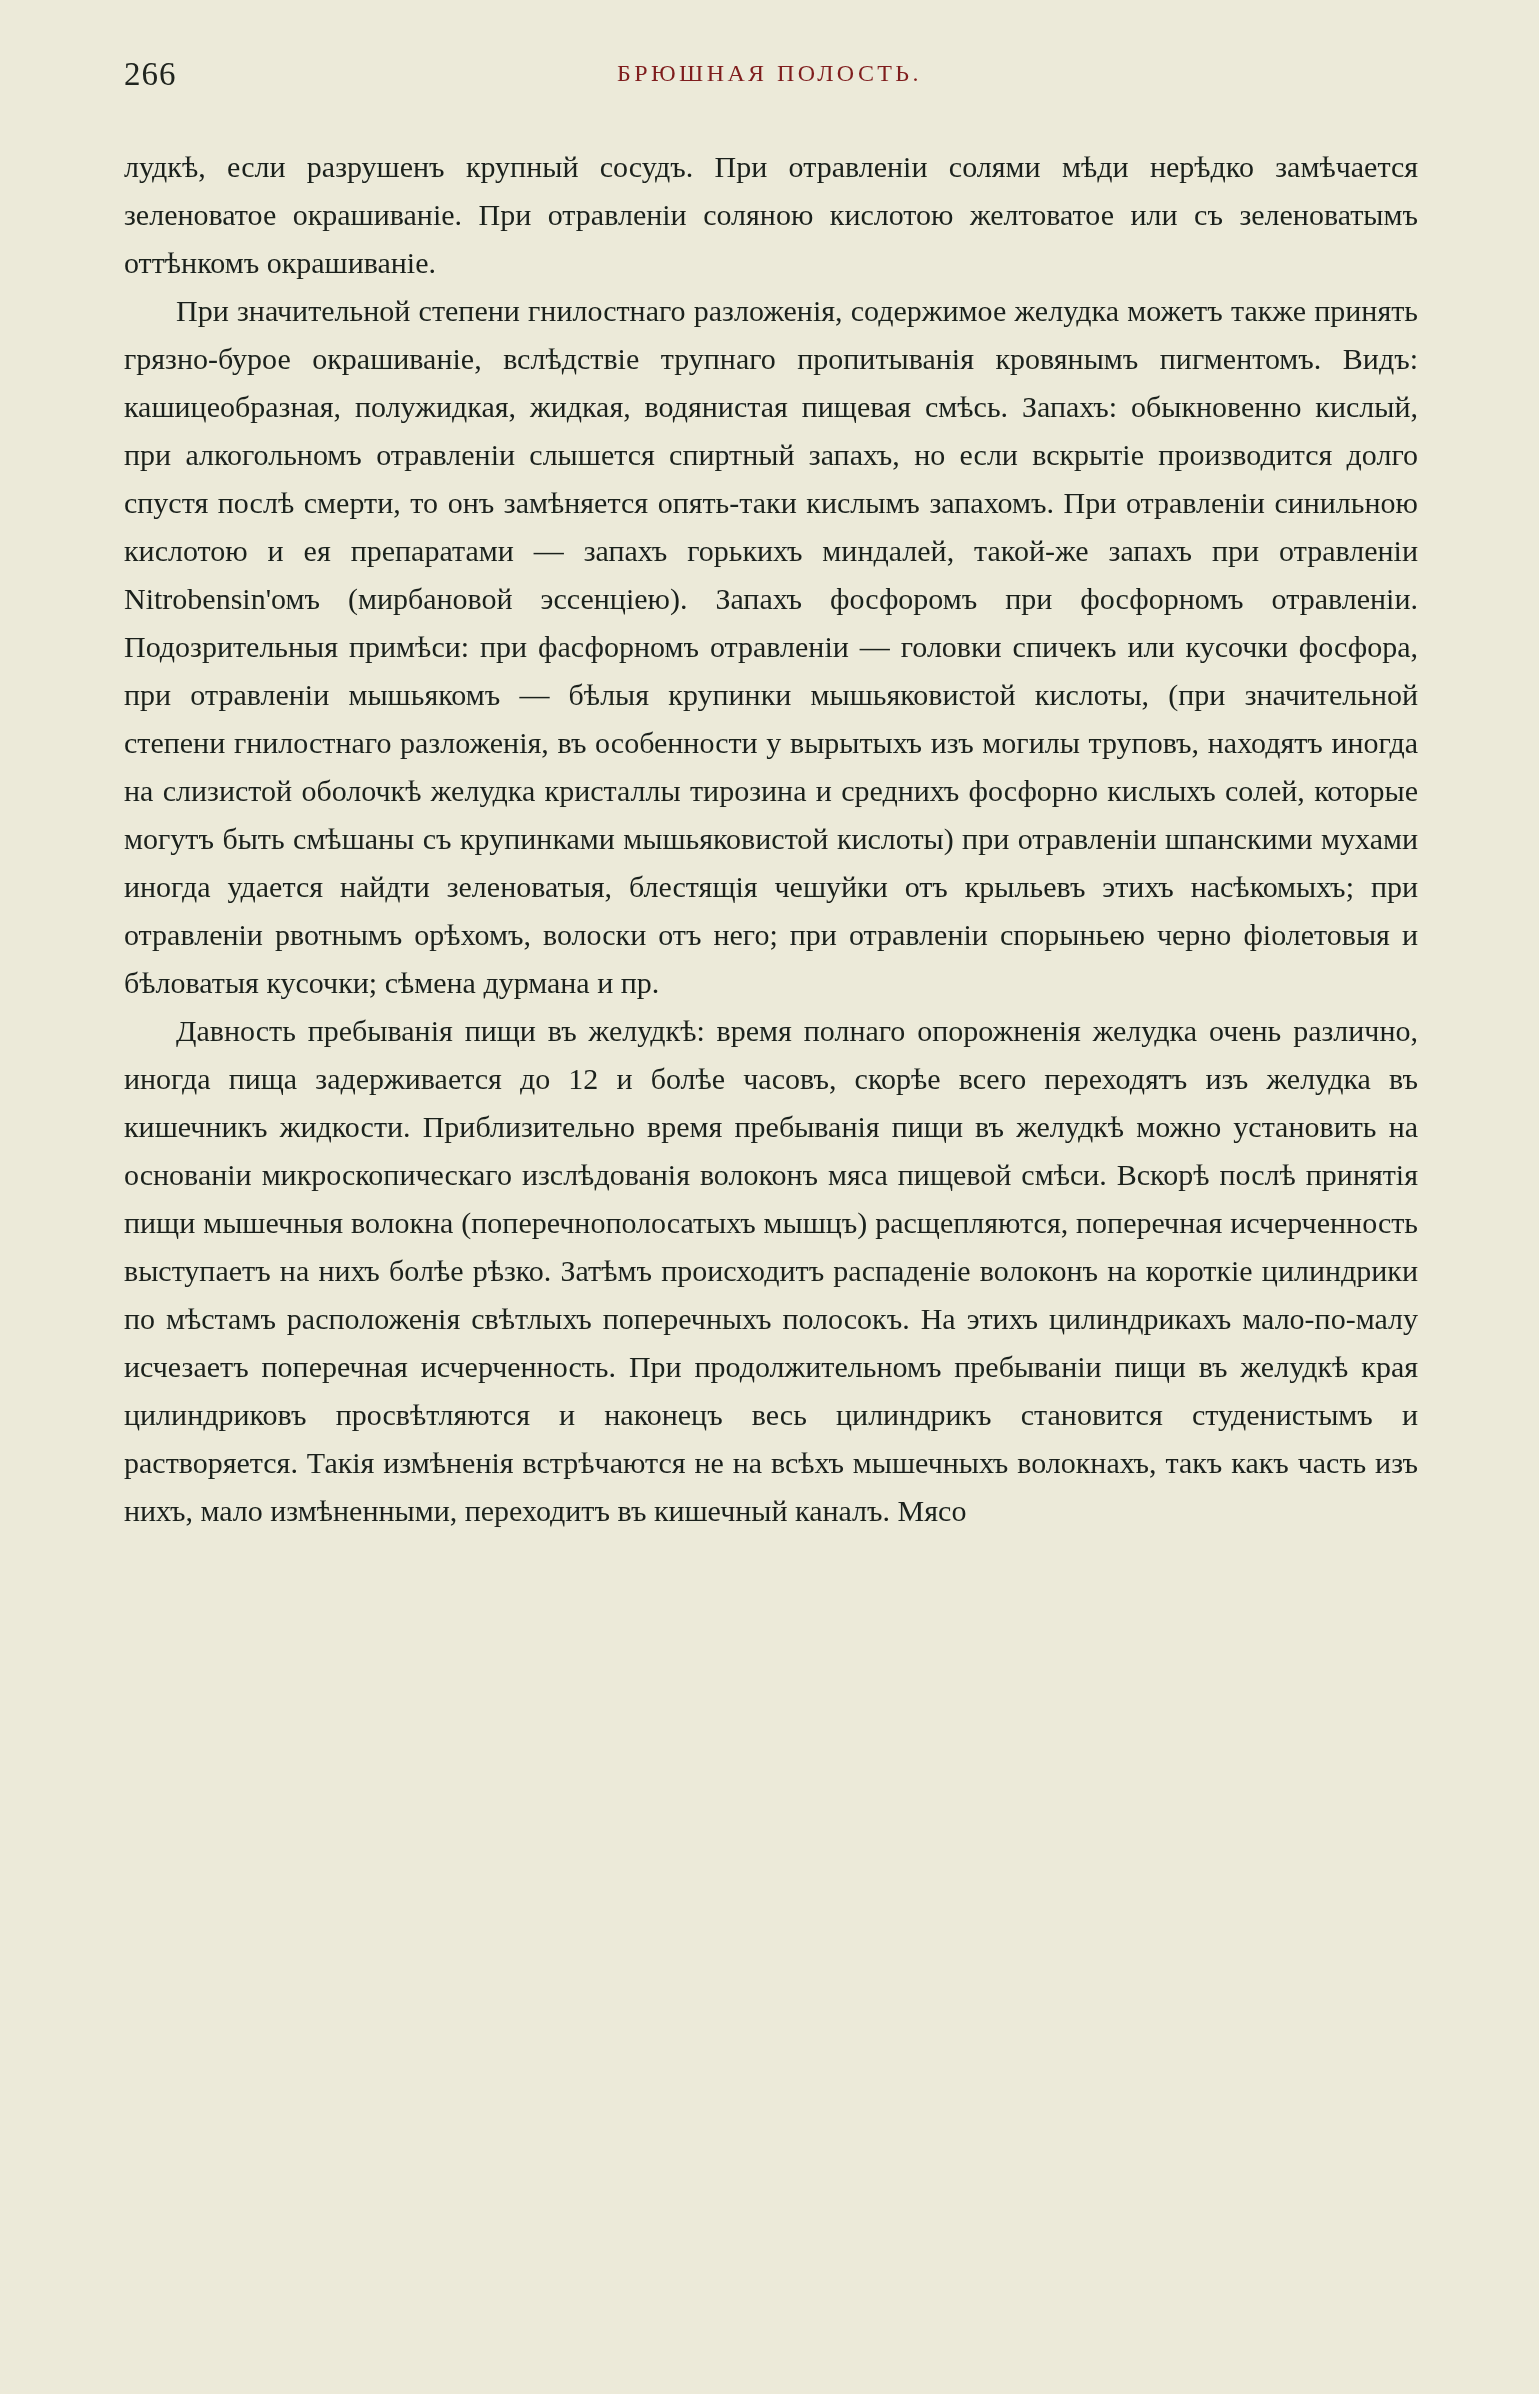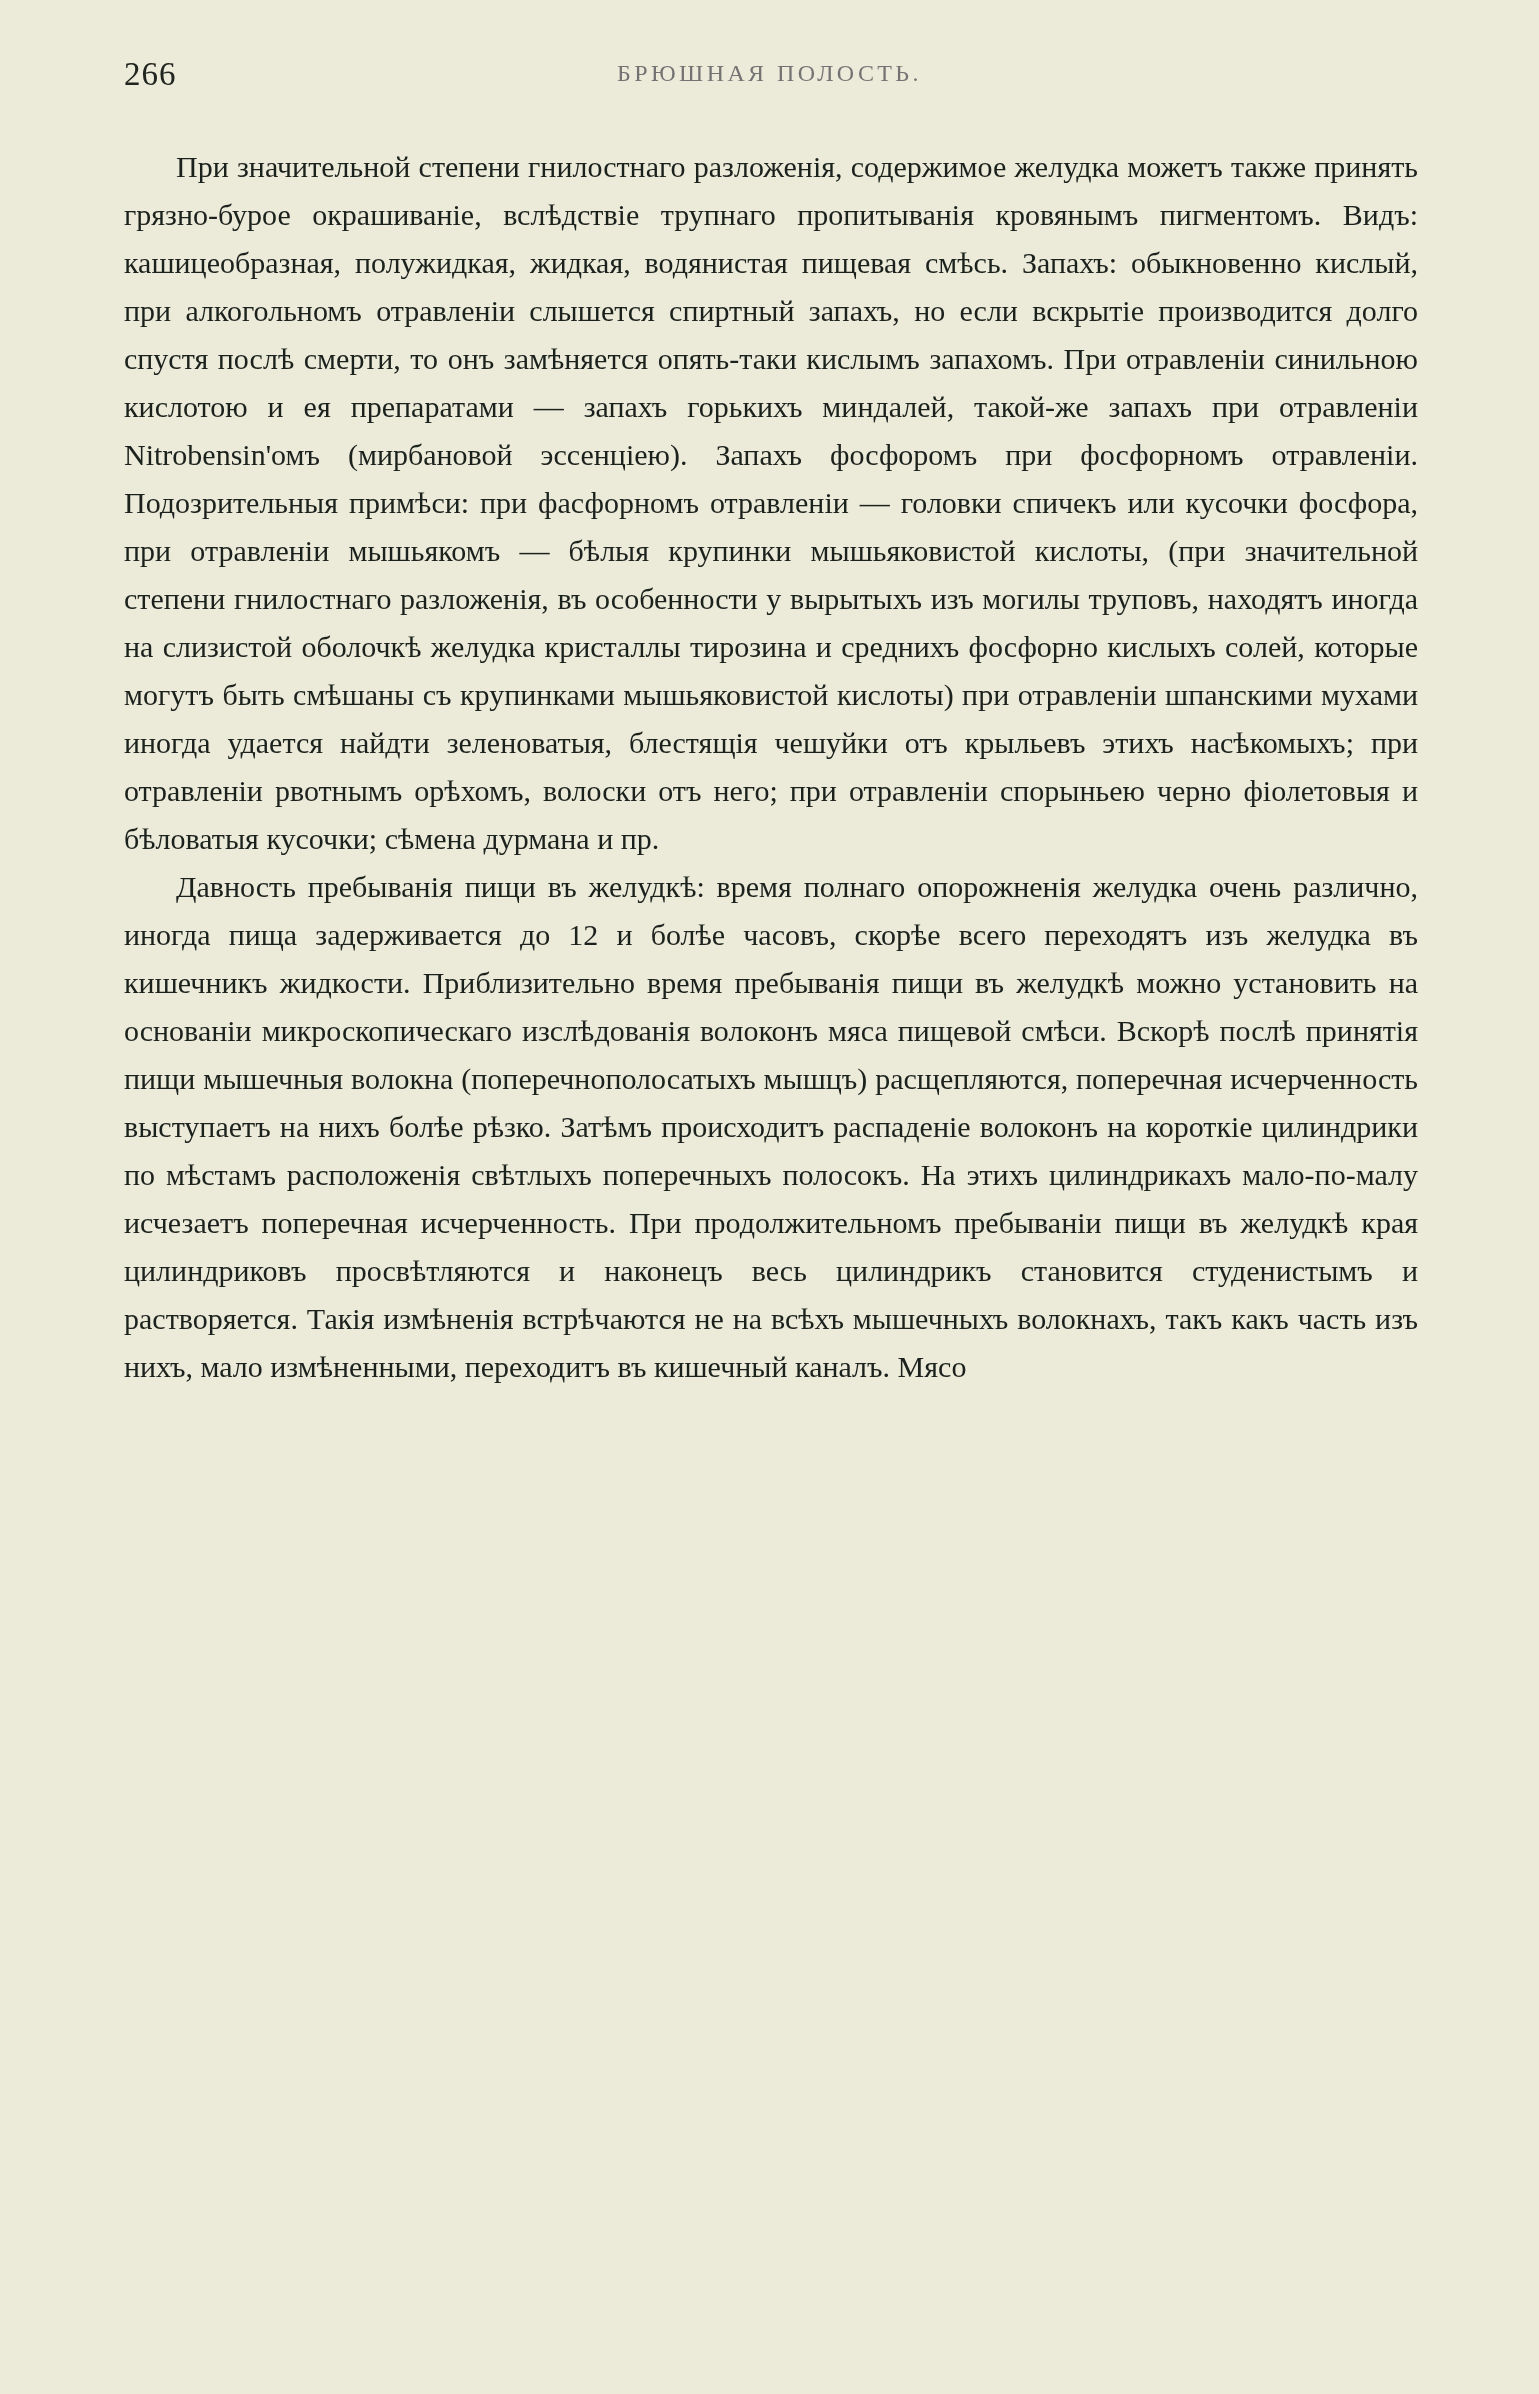--- a/index.html
+++ b/index.html
@@ -38,21 +38,21 @@
   }
   .running-title {
     position: absolute;
     left: 0;
     top: 3.9px;
     width: 1539px;
     text-align: center;
     font-size: 24px;
     letter-spacing: 3.4px;
     text-transform: uppercase;
-    color: #737373;
+    color: #7f1d1d;
   }
   .body-text {
     position: absolute;
     top: 143px;
     left: 124px;
     width: 1294px;
   }
   .para {
     margin: 0 0 0 0;
     font-size: 30px;
@@ -75,19 +75,20 @@
 
 <div class="page">
 
   <div class="page-header">
     <div class="folio">266</div>
     <div class="running-title">Брюшная полость.</div>
   </div>
 
   <div class="body-text">
     <div class="para">
+      <p>лудкѣ, если разрушенъ крупный сосудъ. При отравленіи солями мѣди нерѣдко замѣчается зеленоватое окрашиваніе. При отравленіи соляною кислотою желтоватое или съ зеленоватымъ оттѣнкомъ окрашиваніе.</p>
       <p class="indent">При значительной степени гнилостнаго разложенія, содержимое желудка можетъ также принять грязно-бурое окрашиваніе, вслѣдствіе трупнаго пропитыванія кровянымъ пигментомъ. Видъ: кашицеобразная, полужидкая, жидкая, водянистая пищевая смѣсь. Запахъ: обыкновенно кислый, при алкогольномъ отравленіи слышется спиртный запахъ, но если вскрытіе производится долго спустя послѣ смерти, то онъ замѣняется опять-таки кислымъ запахомъ. При отравленіи синильною кислотою и ея препаратами — запахъ горькихъ миндалей, такой-же запахъ при отравленіи Nitrobensin'омъ (мирбановой эссенціею). Запахъ фосфоромъ при фосфорномъ отравленіи. Подозрительныя примѣси: при фасфорномъ отравленіи — головки спичекъ или кусочки фосфора, при отравленіи мышьякомъ — бѣлыя крупинки мышьяковистой кислоты, (при значительной степени гнилостнаго разложенія, въ особенности у вырытыхъ изъ могилы труповъ, находятъ иногда на слизистой оболочкѣ желудка кристаллы тирозина и среднихъ фосфорно кислыхъ солей, которые могутъ быть смѣшаны съ крупинками мышьяковистой кислоты) при отравленіи шпанскими мухами иногда удается найдти зеленоватыя, блестящія чешуйки отъ крыльевъ этихъ насѣкомыхъ; при отравленіи рвотнымъ орѣхомъ, волоски отъ него; при отравленіи спорыньею черно фіолетовыя и бѣловатыя кусочки; сѣмена дурмана и пр.</p>
       <p class="indent">Давность пребыванія пищи въ желудкѣ: время полнаго опорожненія желудка очень различно, иногда пища задерживается до 12 и болѣе часовъ, скорѣе всего переходятъ изъ желудка въ кишечникъ жидкости. Приблизительно время пребыванія пищи въ желудкѣ можно установить на основаніи микроскопическаго изслѣдованія волоконъ мяса пищевой смѣси. Вскорѣ послѣ принятія пищи мышечныя волокна (поперечнополосатыхъ мышцъ) расщепляются, поперечная исчерченность выступаетъ на нихъ болѣе рѣзко. Затѣмъ происходитъ распаденіе волоконъ на короткіе цилиндрики по мѣстамъ расположенія свѣтлыхъ поперечныхъ полосокъ. На этихъ цилиндрикахъ мало-по-малу исчезаетъ поперечная исчерченность. При продолжительномъ пребываніи пищи въ желудкѣ края цилиндриковъ просвѣтляются и наконецъ весь цилиндрикъ становится студенистымъ и растворяется. Такія измѣненія встрѣчаются не на всѣхъ мышечныхъ волокнахъ, такъ какъ часть изъ нихъ, мало измѣненными, переходитъ въ кишечный каналъ. Мясо</p>
     </div>
   </div>
 
 </div>
 
 
 </body></html>

